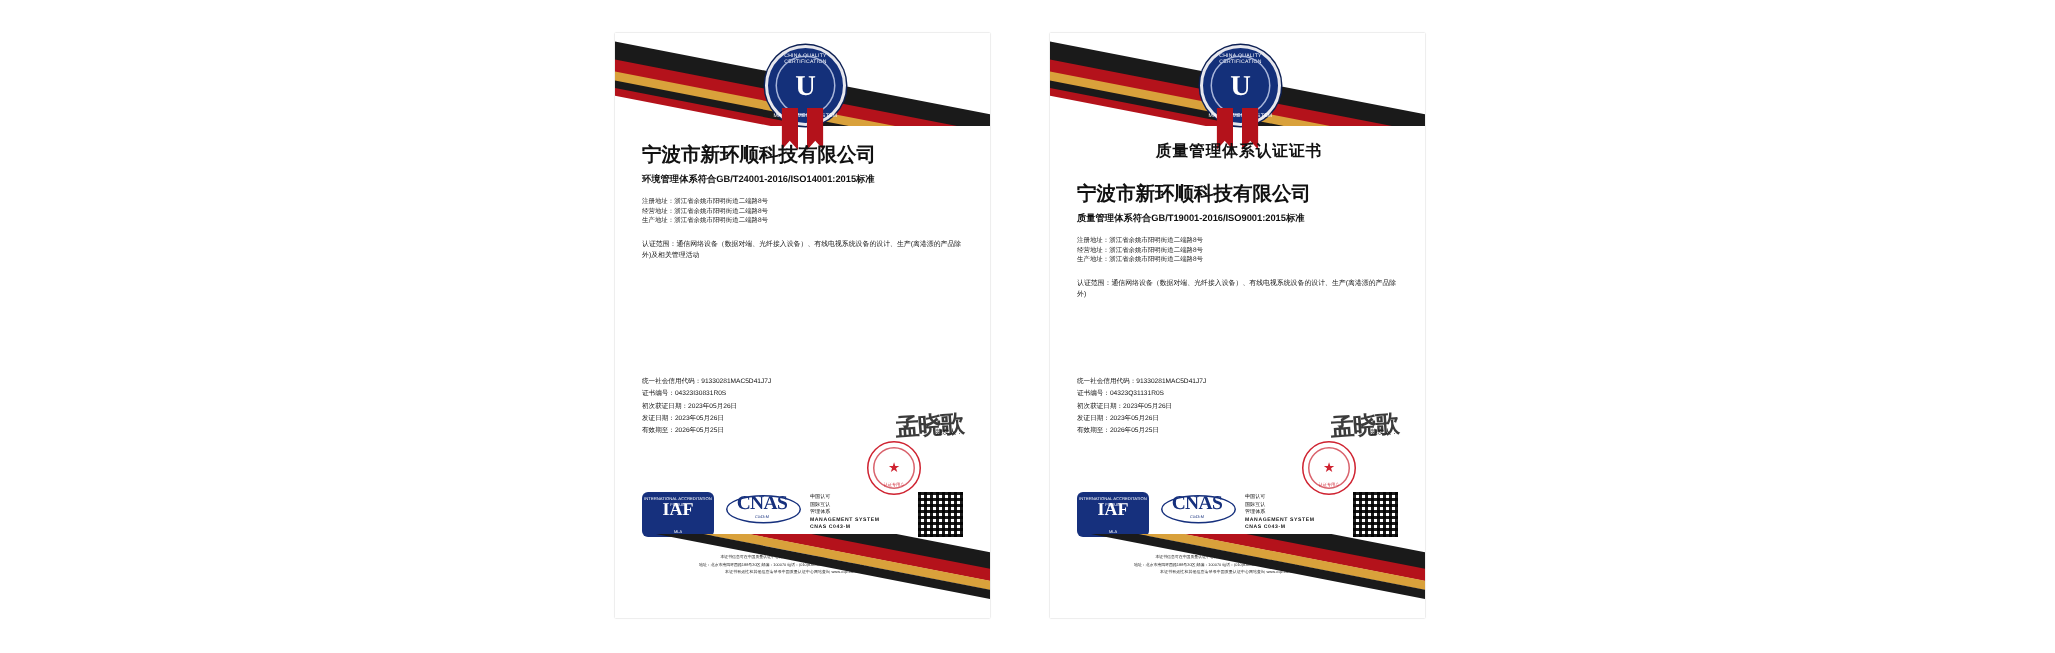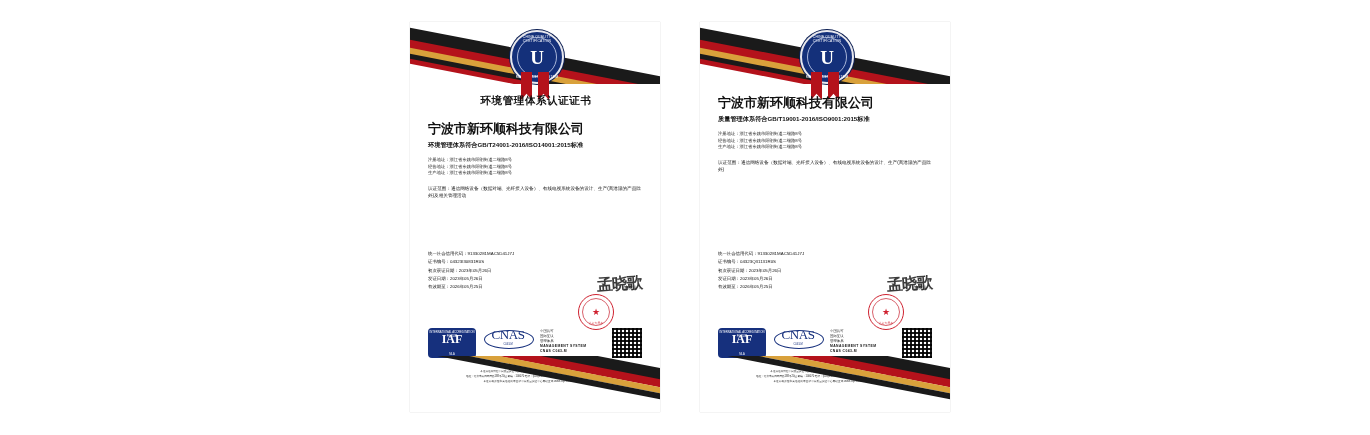--- a/index.html
+++ b/index.html
@@ -117,21 +117,21 @@
   .iaf .i2{
     position:absolute;top:5px;left:0;right:0;text-align:center;
     font-family:Liberation Serif, serif;font-size:12px;font-weight:bold;line-height:1;
   }
   .iaf .i3{position:absolute;bottom:2px;left:0;right:0;text-align:center;font-size:2.6px;}
   .cnas{
     position:absolute;left:54px;top:4px;width:52px;height:30px;
     color:#16307d;text-align:center;
   }
   .cnas .c1{
-    font-family:"Liberation Serif", serif;font-size:13px;font-weight:normal;line-height:1.1;
+    font-family:"Liberation Serif", serif;font-size:13px;font-weight:bold;line-height:1.1;
     letter-spacing:-.4px;
   }
   .cnas .ell{
     position:absolute;left:2px;top:2px;width:48px;height:17px;border-radius:50%;
     border:1.2px solid #16307d;
   }
   .cnas .c2{font-size:2.6px;margin-top:1px;}
   .cn-accred{
     position:absolute;left:112px;top:5px;font-size:3.4px;color:#111;line-height:1.5;
   }
@@ -172,21 +172,20 @@
         <div class="inner">U</div>
         <div class="bottxt">MANAGEMENT SYSTEM</div>
       </div>
       <div class="tail">
           <div class="t l"></div>
           <div class="t r"></div>
         </div>
     </div>
 
     <div class="body">
-      <div class="cn-title">环境管理体系认证证书</div>
       <div class="company">宁波市新环顺科技有限公司</div>
       <div class="standard">环境管理体系符合GB/T24001-2016/ISO14001:2015标准</div>
       <div class="addr-block">
         <div>注册地址：浙江省余姚市阳明街道二端路8号</div>
         <div>经营地址：浙江省余姚市阳明街道二端路8号</div>
         <div>生产地址：浙江省余姚市阳明街道二端路8号</div>
       </div>
       <div class="scope">认证范围：通信网络设备（数据对端、光纤接入设备）、有线电视系统设备的设计、生产(离港漂的产品除外)及相关管理活动</div>
     </div>
 
@@ -258,20 +257,21 @@
         <div class="inner">U</div>
         <div class="bottxt">MANAGEMENT SYSTEM</div>
       </div>
       <div class="tail">
           <div class="t l"></div>
           <div class="t r"></div>
         </div>
     </div>
 
     <div class="body">
+      <div class="cn-title">质量管理体系认证证书</div>
       <div class="company">宁波市新环顺科技有限公司</div>
       <div class="standard">质量管理体系符合GB/T19001-2016/ISO9001:2015标准</div>
       <div class="addr-block">
         <div>注册地址：浙江省余姚市阳明街道二端路8号</div>
         <div>经营地址：浙江省余姚市阳明街道二端路8号</div>
         <div>生产地址：浙江省余姚市阳明街道二端路8号</div>
       </div>
       <div class="scope">认证范围：通信网络设备（数据对端、光纤接入设备）、有线电视系统设备的设计、生产(离港漂的产品除外)</div>
     </div>
 

